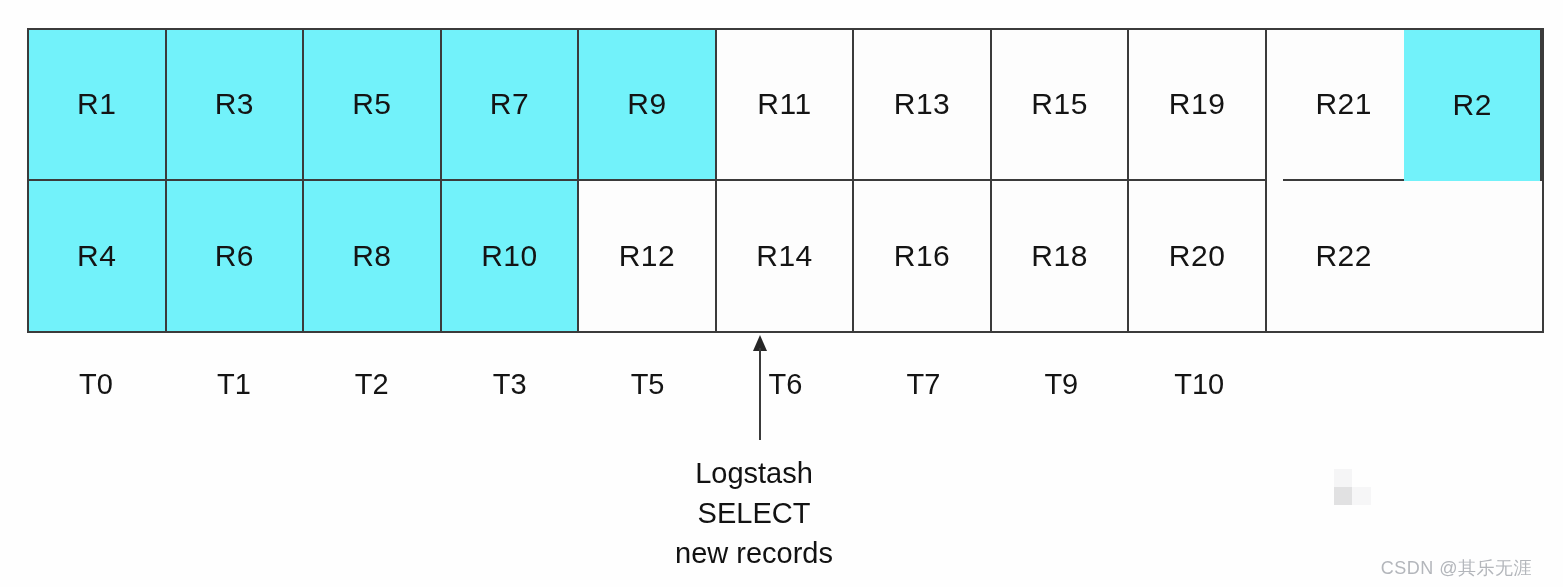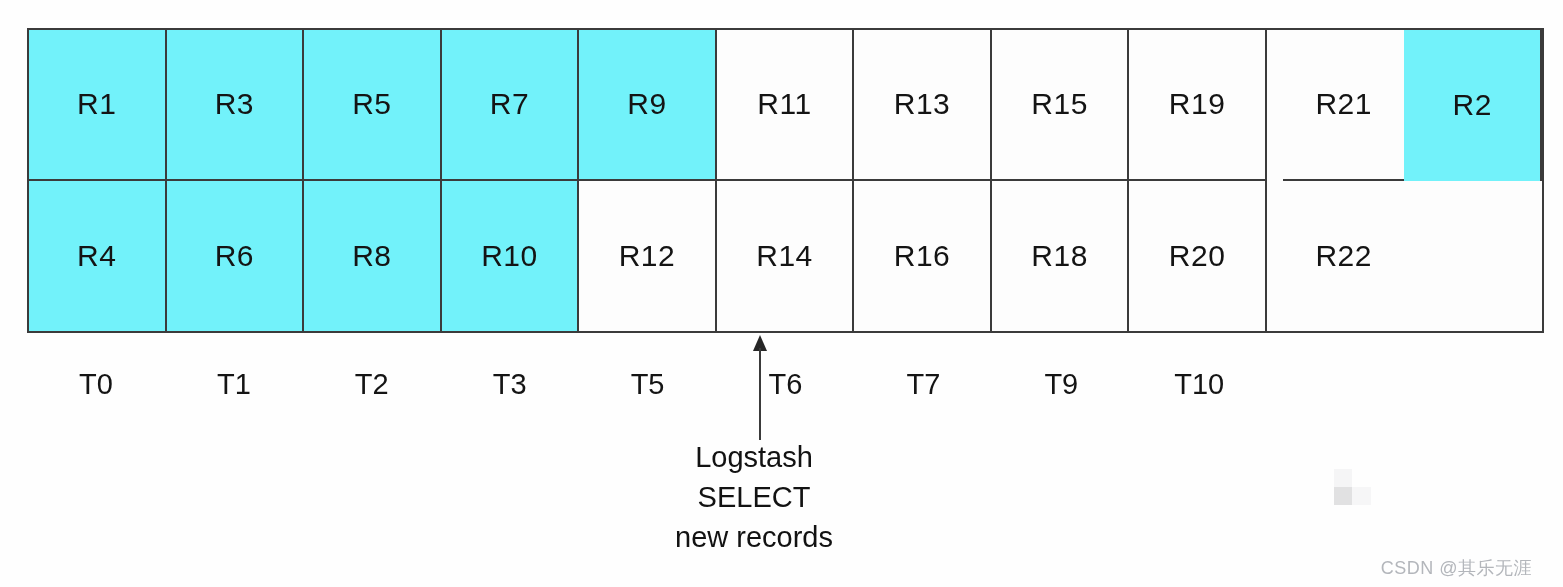--- a/index.html
+++ b/index.html
@@ -56,21 +56,21 @@
     border-left:7px solid transparent;
     border-right:7px solid transparent;
     border-bottom:16px solid #262626;
   }
   .select-arrow .shaft{
     position:absolute;left:11px;top:13px;width:2px;height:92px;background:#3a3a3a;
   }
 
   
   .annotation{
-    position:absolute;left:608px;top:437px;width:292px;
+    position:absolute;left:608px;top:453px;width:292px;
     text-align:center;font-size:29px;line-height:40px;color:#121212;
   }
   .annotation div{white-space:nowrap;}
 
   
   .blur-artifact{position:absolute;left:1334px;top:469px;width:37px;height:36px;}
   .blur-artifact .b1{position:absolute;left:0;top:0;width:18px;height:18px;background:#f5f5f6;}
   .blur-artifact .b2{position:absolute;left:0;top:18px;width:18px;height:18px;background:#e1e1e2;}
   .blur-artifact .b3{position:absolute;left:18px;top:18px;width:19px;height:18px;background:#f6f6f7;}
 

